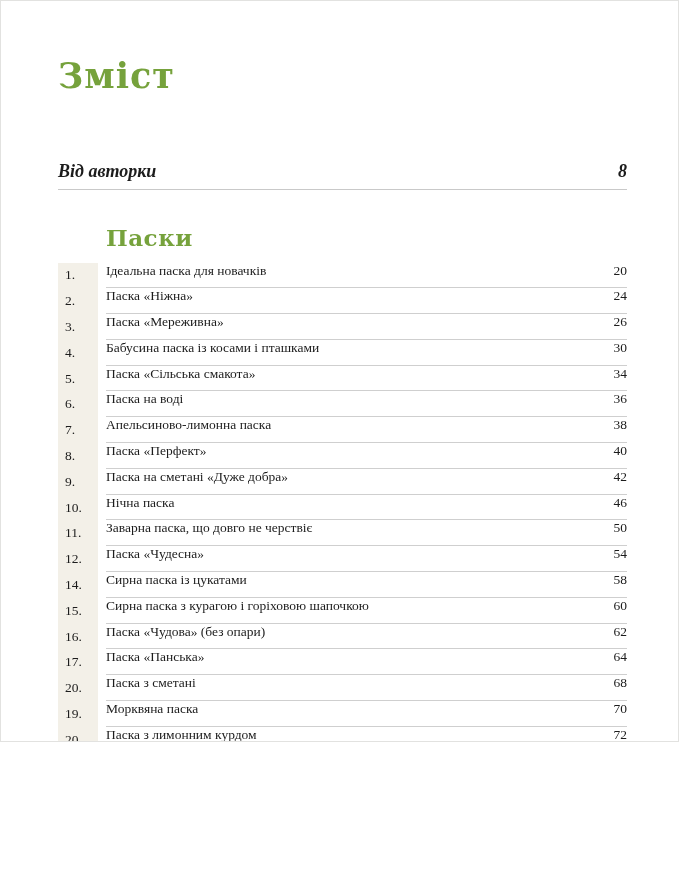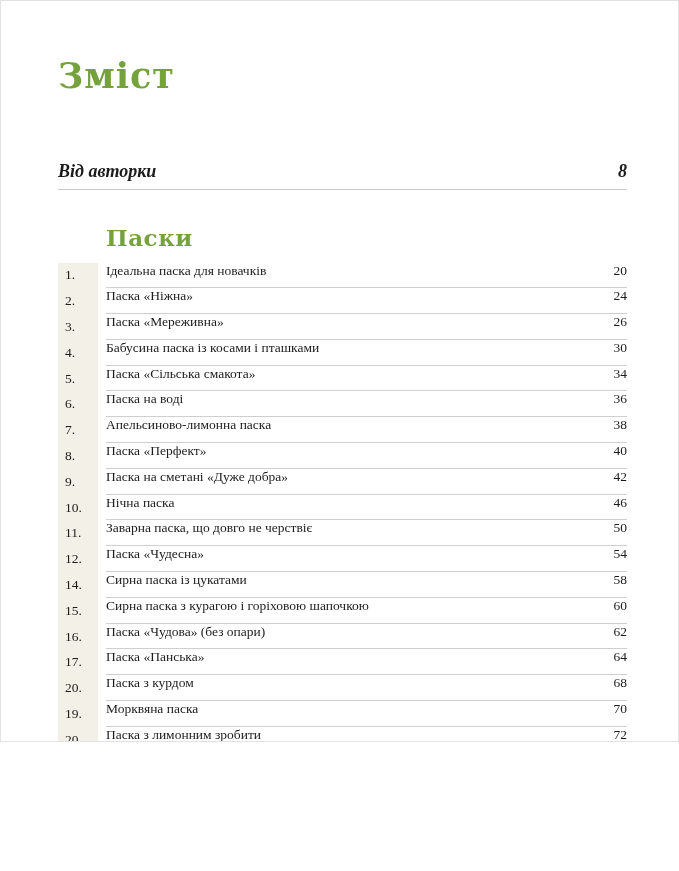--- a/index.html
+++ b/index.html
@@ -200,34 +200,34 @@
         <div class="row">
           <span class="num">17.</span>
           <span class="rowline">
             <span class="rtitle">Паска «Панська»</span>
             <span class="rpage">64</span>
           </span>
         </div>
         <div class="row">
           <span class="num">20.</span>
           <span class="rowline">
-            <span class="rtitle">Паска з курдом</span>
+            <span class="rtitle">Паска з сметані</span>
             <span class="rpage">68</span>
           </span>
         </div>
         <div class="row">
           <span class="num">19.</span>
           <span class="rowline">
             <span class="rtitle">Морквяна паска</span>
             <span class="rpage">70</span>
           </span>
         </div>
         <div class="row">
           <span class="num">20.</span>
           <span class="rowline">
-            <span class="rtitle">Паска з лимонним зробити</span>
+            <span class="rtitle">Паска з лимонним курдом</span>
             <span class="rpage">72</span>
           </span>
         </div>
       </div>
 
   </div>
 </div>
 
 </body></html>

